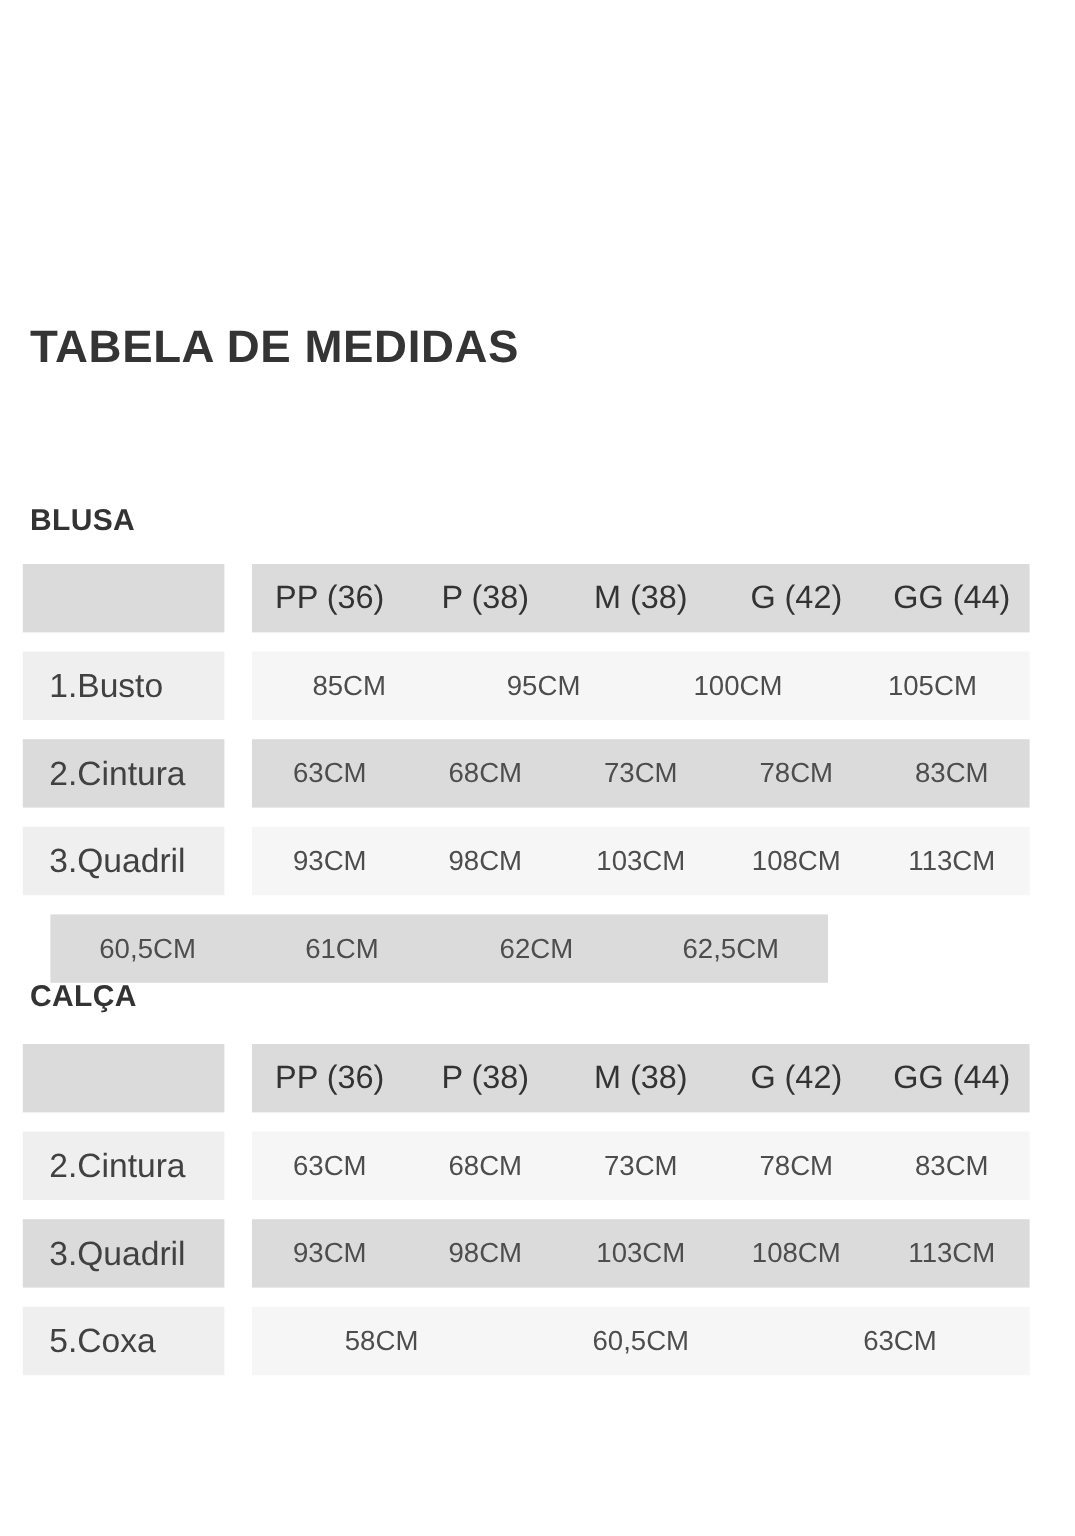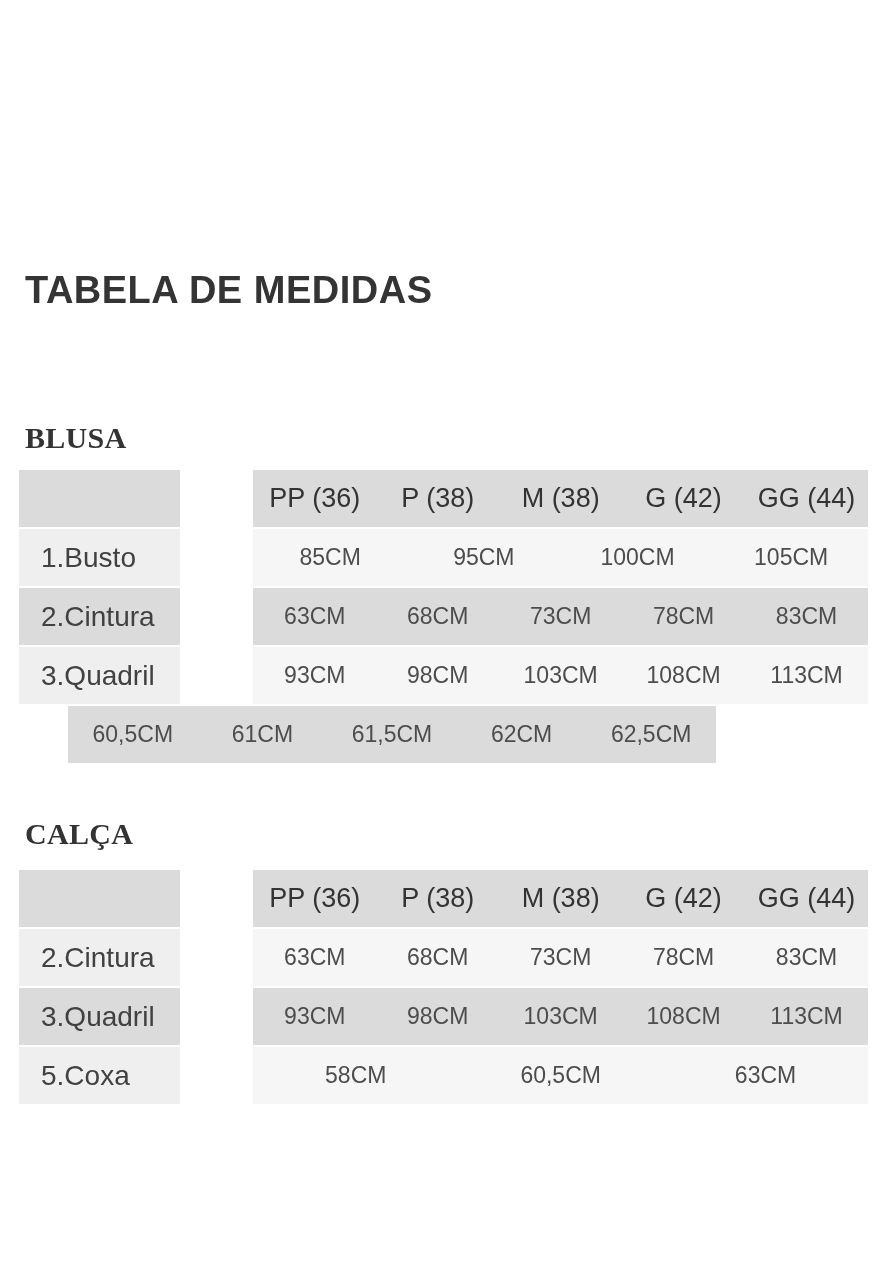--- a/index.html
+++ b/index.html
@@ -20,32 +20,32 @@
     position:relative;
     overflow:hidden;
   }
   .page-title{
     position:absolute;left:25px;top:270px;
     font-size:38px;font-weight:700;color:var(--text-title);
     letter-spacing:.5px;line-height:1.1;
   }
   .section-heading{
     position:absolute;left:25px;
-    font-size:30px;font-weight:700;color:var(--text-heading);
-    letter-spacing:.3px;line-height:1.1;font-family:Liberation Serif, serif;
+    font-size:25px;font-weight:700;color:var(--text-heading);
+    letter-spacing:.3px;line-height:1.1;
   }
   #heading-blusa{top:421px;}
   #heading-calca{top:817px;}
   .size-table{
     position:absolute;left:19px;width:849px;
   }
   #table-blusa{top:470px;}
   #table-calca{top:870px;}
   .t-row{
-    display:flex;height:57px;margin-bottom:2px;gap:26px;
+    display:flex;height:57px;margin-bottom:16px;
   }
   .cell-label{
     width:168px;box-sizing:border-box;padding-left:22px;
     display:flex;align-items:center;
     font-size:28px;color:var(--text-label);
   }
   .col-gap{width:23px;}
   .data-region{
     width:648px;display:flex;align-items:stretch;
   }
@@ -112,21 +112,20 @@
         <div class="cell-value">103CM</div>
         <div class="cell-value">108CM</div>
         <div class="cell-value">113CM</div>
       </div>
     </div>
     <div class="t-row">
       <div class="col-gap"></div>
       <div class="data-region bg-gray">
         <div class="cell-value">60,5CM</div>
         <div class="cell-value">61CM</div>
-        <div class="cell-value">61,5CM</div>
         <div class="cell-value">62CM</div>
         <div class="cell-value">62,5CM</div>
       </div>
     </div>
   </div>
 
 <div class="section-heading" id="heading-calca">CALÇA</div>
 
 <div class="size-table" id="table-calca">
     <div class="t-row">

